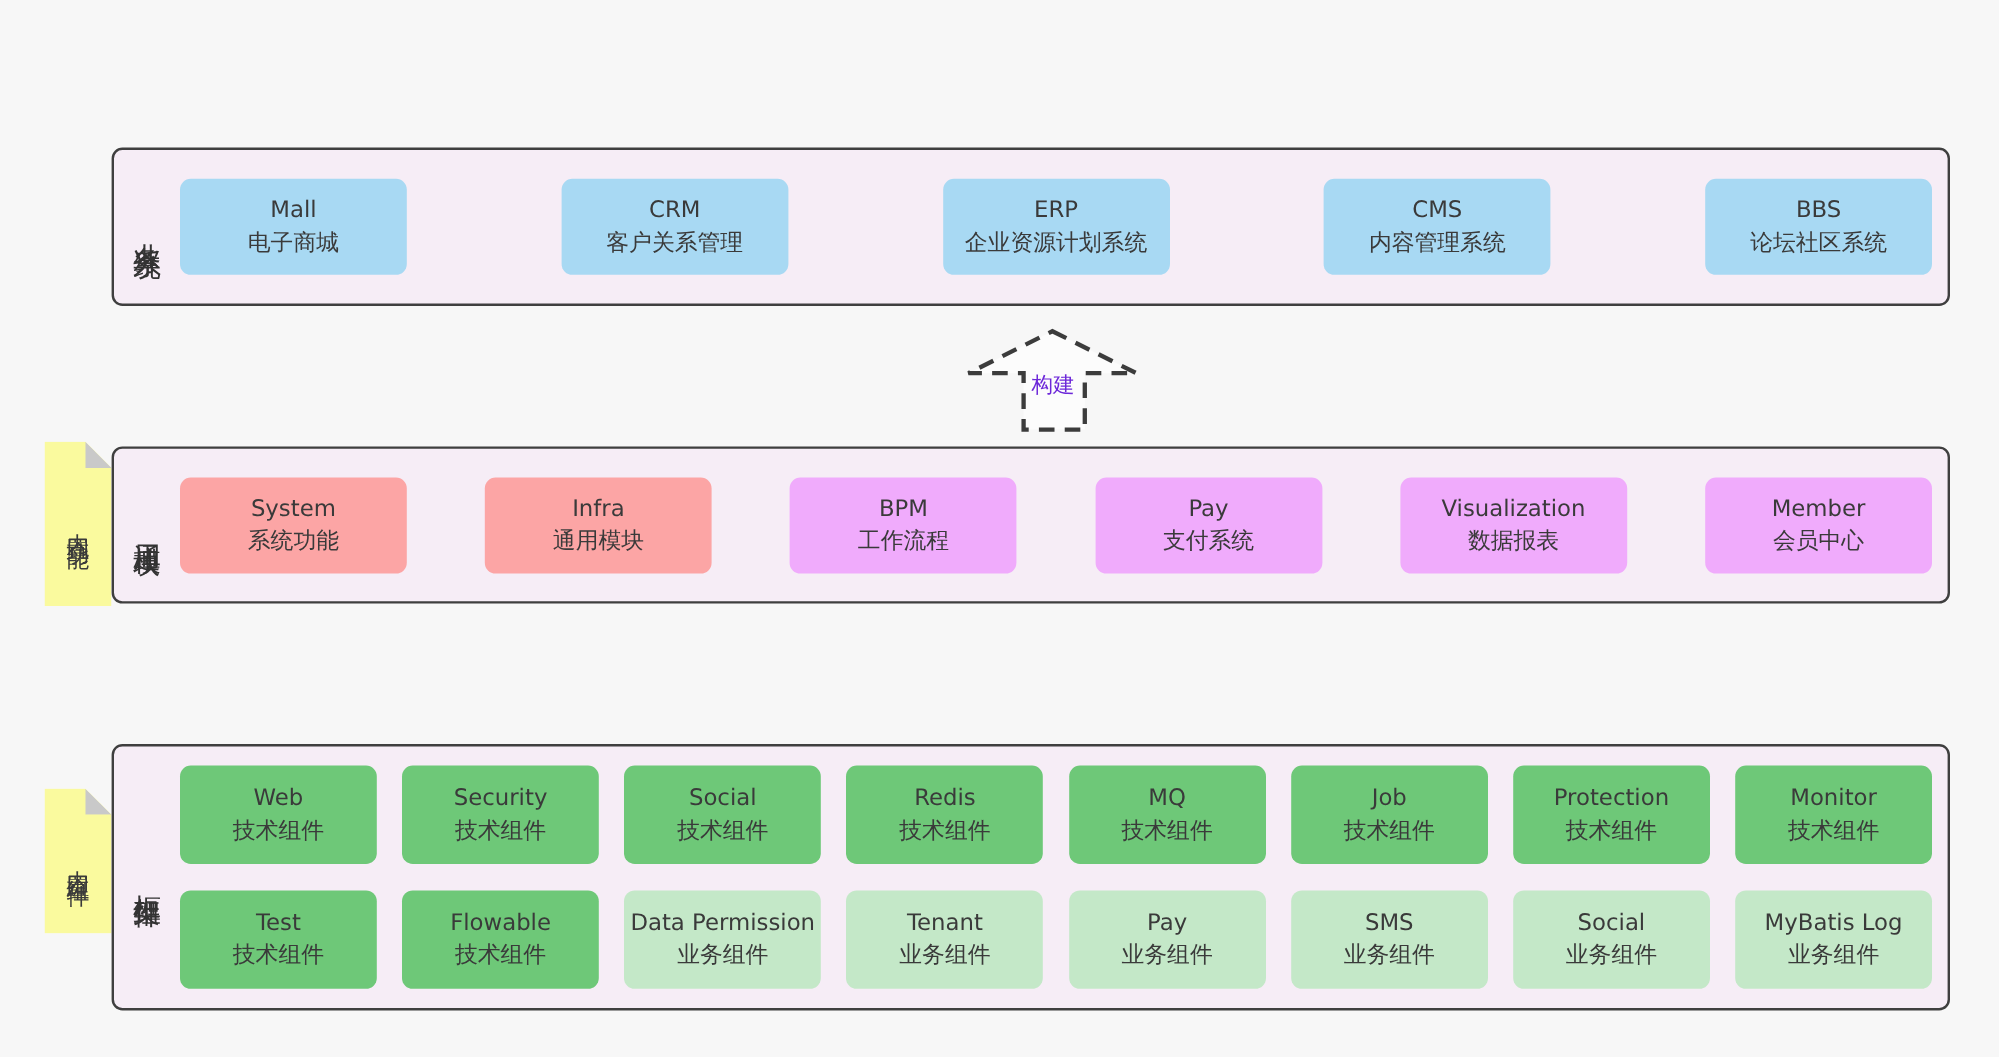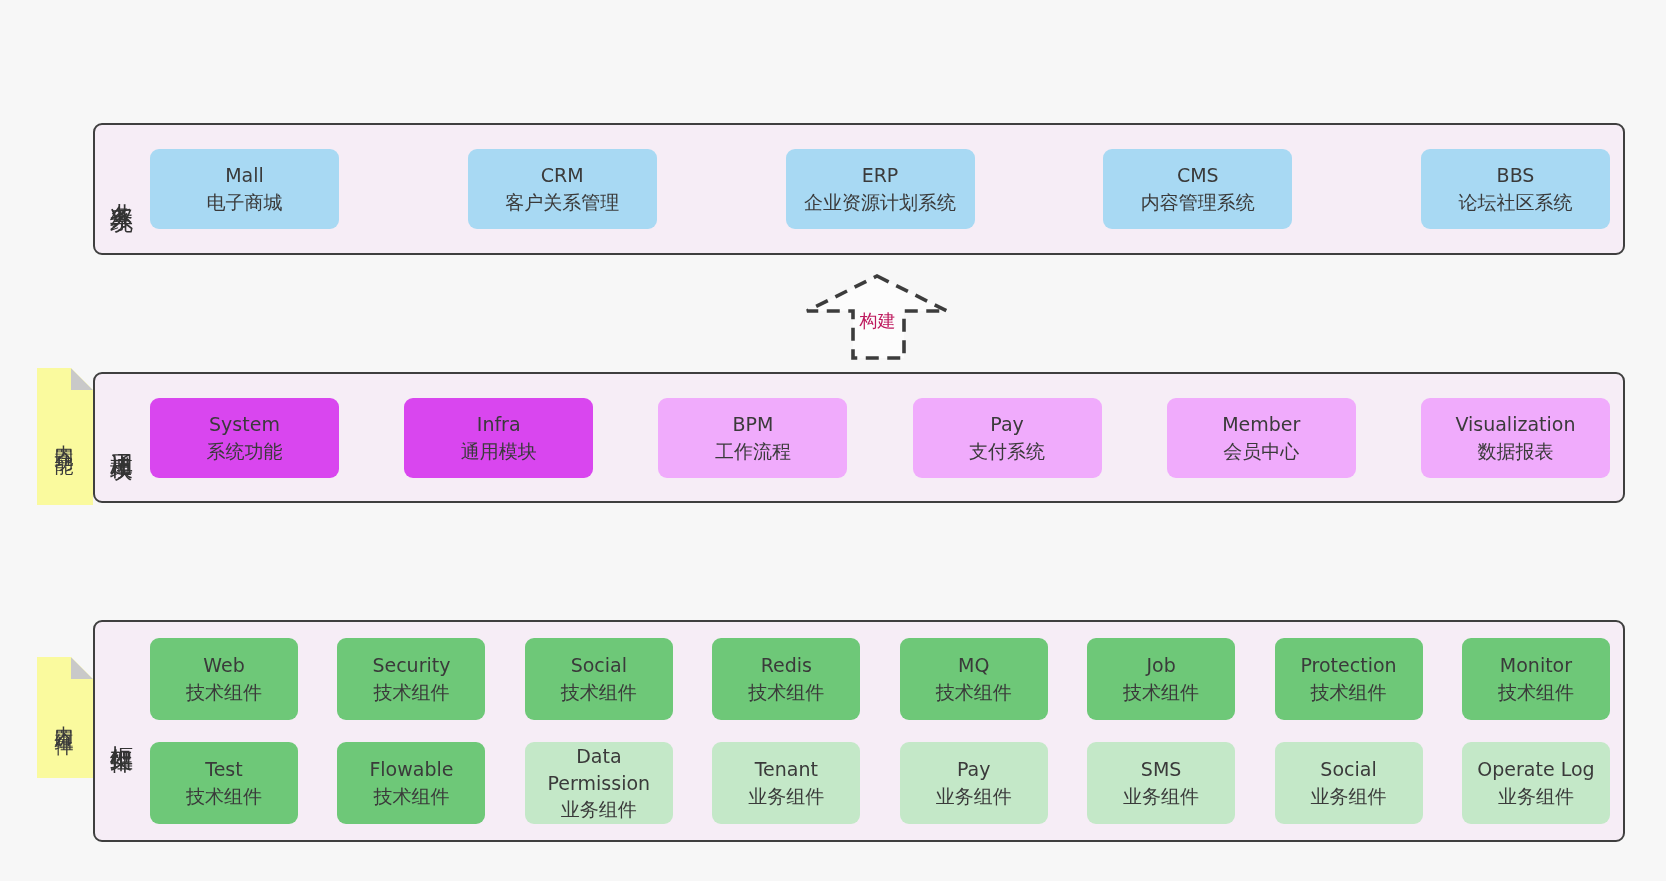--- a/index.html
+++ b/index.html
@@ -36,23 +36,23 @@
     gap:22px; padding-right:13px;
   }
   .box-row { display:flex; justify-content:space-between; }
 
   .box {
     box-sizing:border-box; border-radius:9px;
     display:flex; flex-direction:column; align-items:center; justify-content:center;
     text-align:center; font-size:19px; line-height:1.42; color:#3a3a3a;
   }
   .w6 { width:189px; height:80px; }
-  .w8 { width:148px; height:82px; }
+  .w8 { width:164px; height:82px; }
   .v-blue       { background:#a8d9f3; }
-  .v-red        { background:#d946ef; }
+  .v-red        { background:#fca5a5; }
   .v-pink       { background:#f0abfc; }
   .v-green      { background:#6ec878; }
   .v-lightgreen { background:#c4e8c8; }
 
   .note {
     position:absolute; left:37px; width:56px; background:#fafa9e;
     clip-path:polygon(0 0, calc(100% - 22px) 0, 100% 22px, 100% 100%, 0 100%);
     display:flex; align-items:center; justify-content:center;
   }
   #note-modules    { top:368px; height:137px; }
@@ -65,21 +65,21 @@
     writing-mode:vertical-lr; text-orientation:upright;
     font-size:19px; letter-spacing:4px; color:#3a3a3a; position:relative;
   }
 
   .arrow { position:absolute; width:145px; height:88px; }
   #arrow-build     { left:805px; top:273px; }
   #arrow-implement { left:822px; top:518px; }
   .arrow svg { display:block; width:100%; height:100%; }
   .arrow-label {
     position:absolute; left:50%; top:36px; transform:translateX(-50%);
-    background:#fcfcfc; padding:0 3px; font-size:18px; color:#be185d;
+    background:#fcfcfc; padding:0 3px; font-size:18px; color:#6d28d9;
     white-space:nowrap;
   }
 </style>
 </head>
 <body>
 
 <div class="canvas">
 
   <div class="layer" id="layer-business">
     <div class="side-label">
@@ -135,26 +135,26 @@
   </div>
         <div class="box w6 v-pink">
     <span class="box-title">BPM</span>
     <span class="box-subtitle">工作流程</span>
   </div>
         <div class="box w6 v-pink">
     <span class="box-title">Pay</span>
     <span class="box-subtitle">支付系统</span>
   </div>
         <div class="box w6 v-pink">
+    <span class="box-title">Visualization</span>
+    <span class="box-subtitle">数据报表</span>
+  </div>
+        <div class="box w6 v-pink">
     <span class="box-title">Member</span>
     <span class="box-subtitle">会员中心</span>
-  </div>
-        <div class="box w6 v-pink">
-    <span class="box-title">Visualization</span>
-    <span class="box-subtitle">数据报表</span>
   </div>
       </div>
   </div>
 
 
   <div class="note" id="note-components">
     <span class="fold"></span>
     <span class="note-text">内置组件</span>
   </div>
   <div class="layer" id="layer-components">
@@ -219,20 +219,20 @@
   </div>
           <div class="box w8 v-lightgreen">
     <span class="box-title">SMS</span>
     <span class="box-subtitle">业务组件</span>
   </div>
           <div class="box w8 v-lightgreen">
     <span class="box-title">Social</span>
     <span class="box-subtitle">业务组件</span>
   </div>
           <div class="box w8 v-lightgreen">
-    <span class="box-title">Operate Log</span>
+    <span class="box-title">MyBatis Log</span>
     <span class="box-subtitle">业务组件</span>
   </div>
         </div>
     </div>
   </div>
 
 </div>
 
 </body></html>

